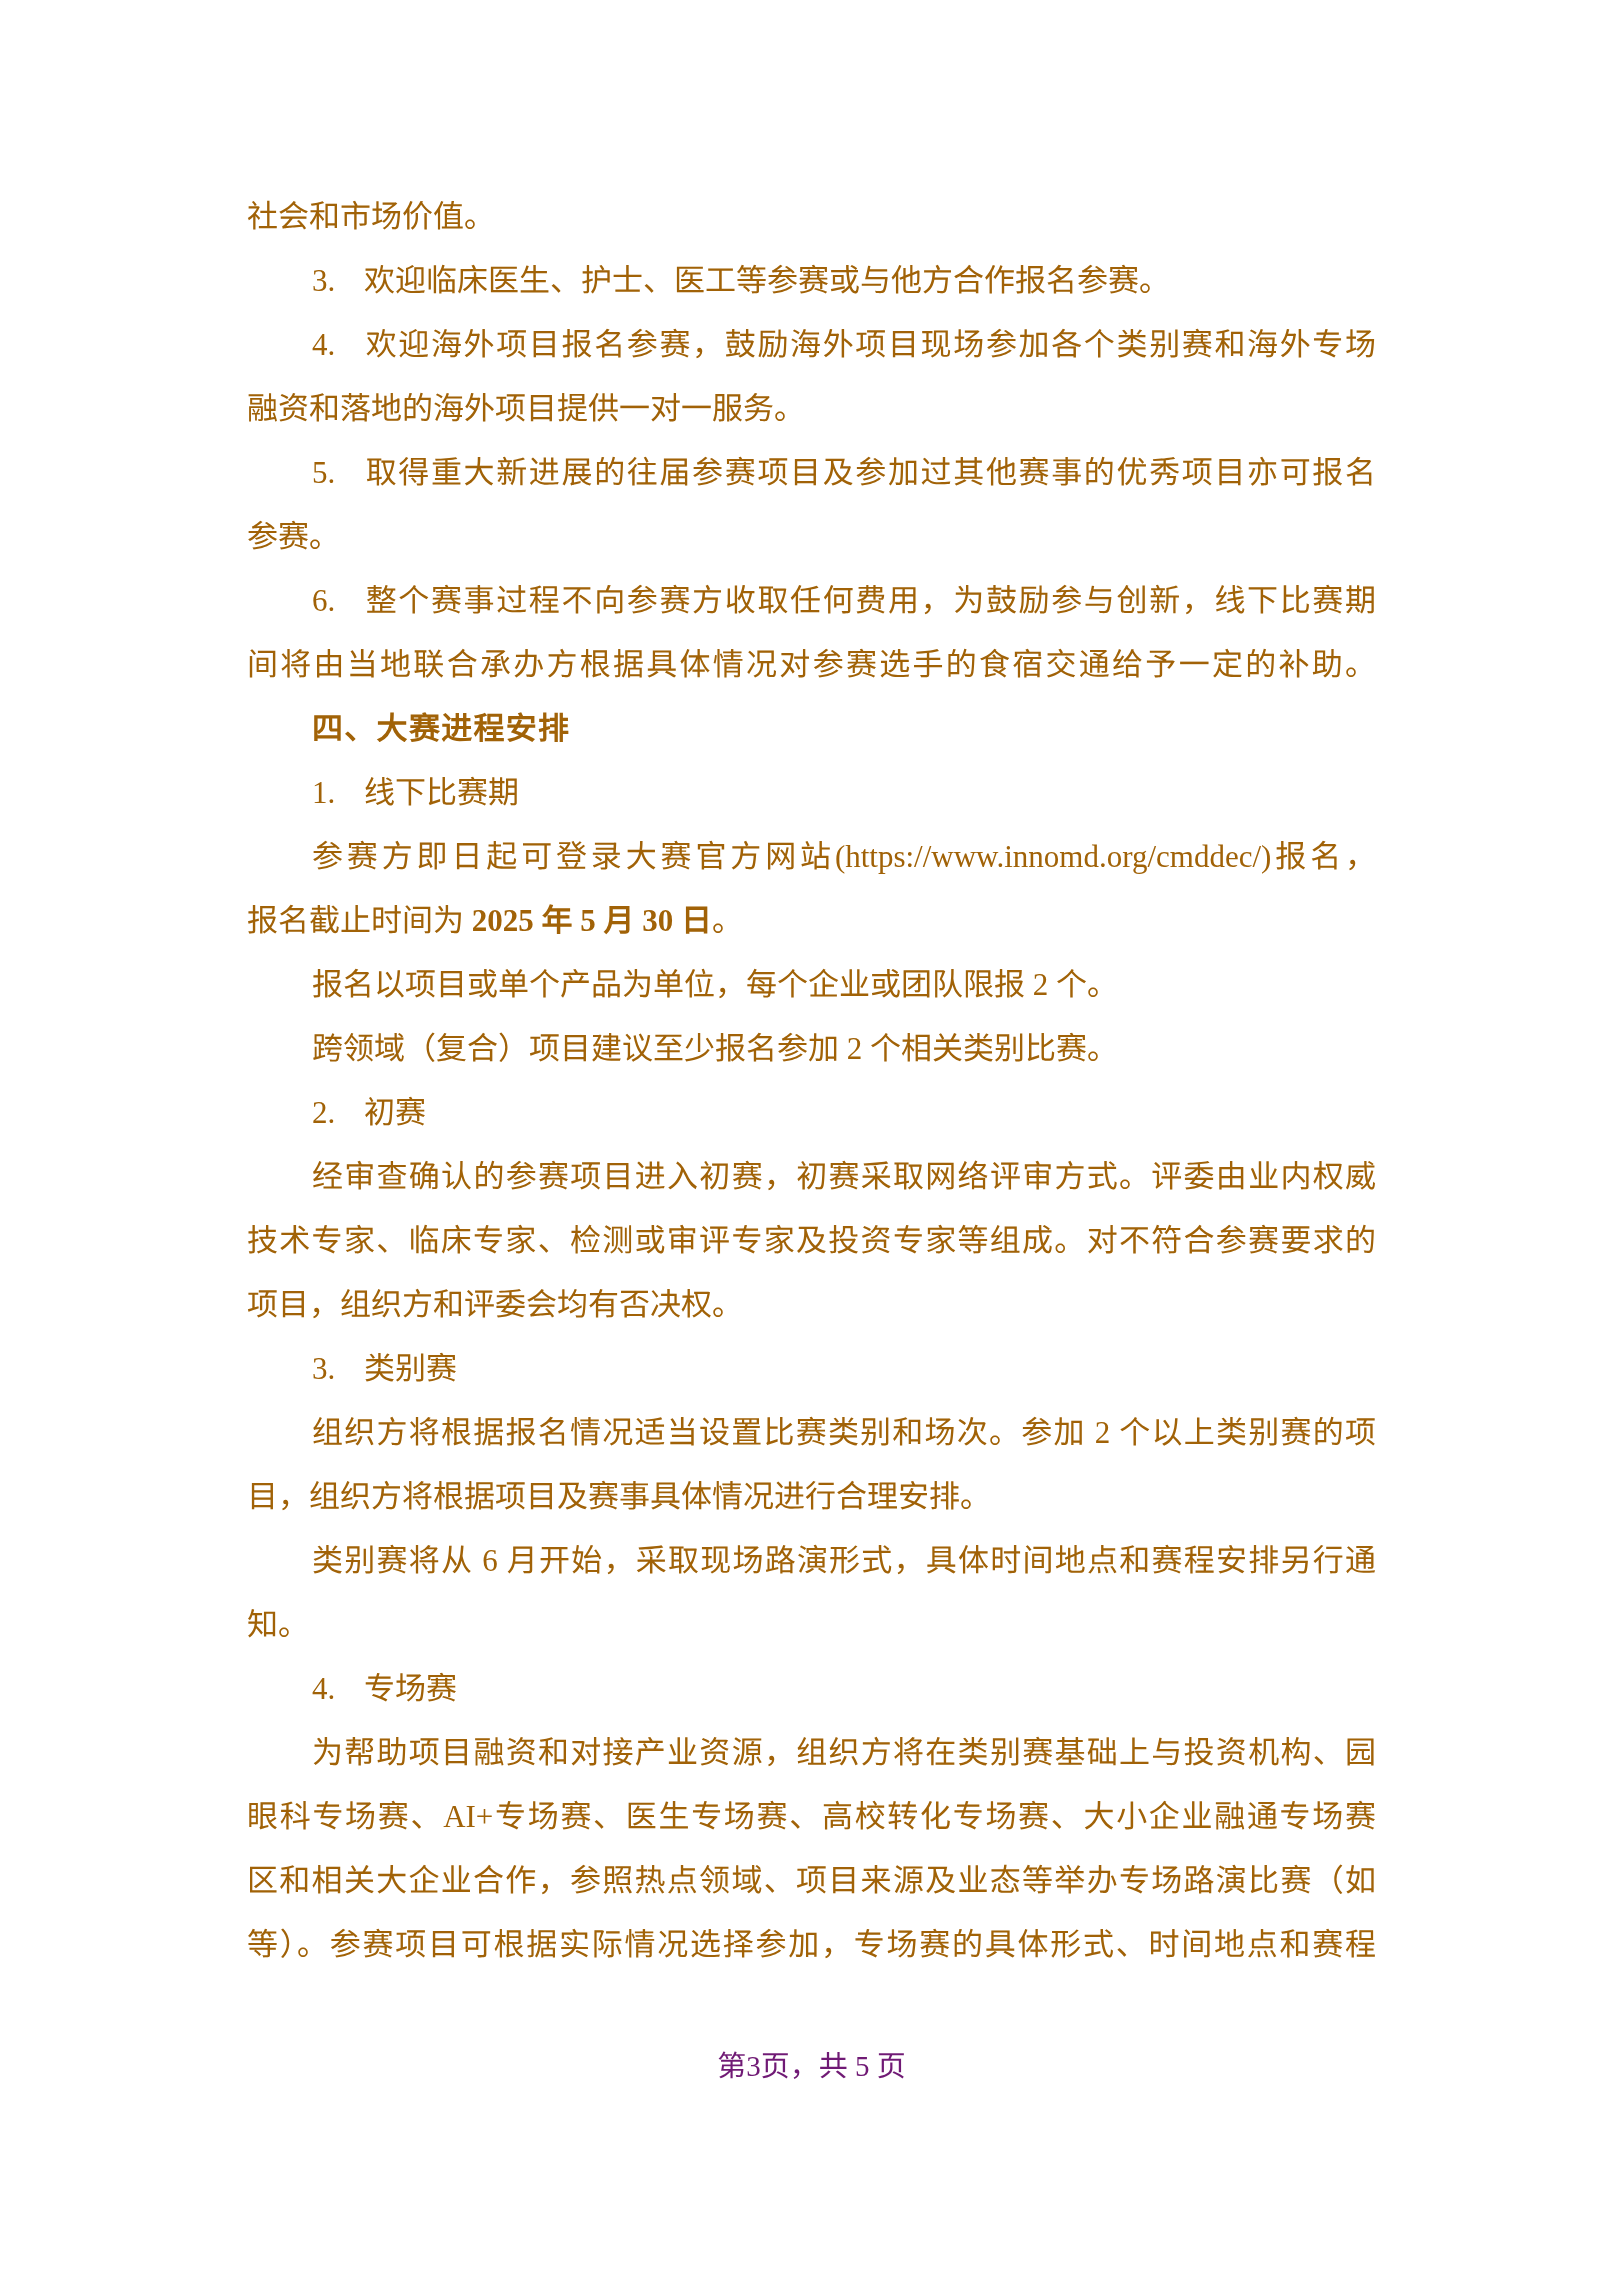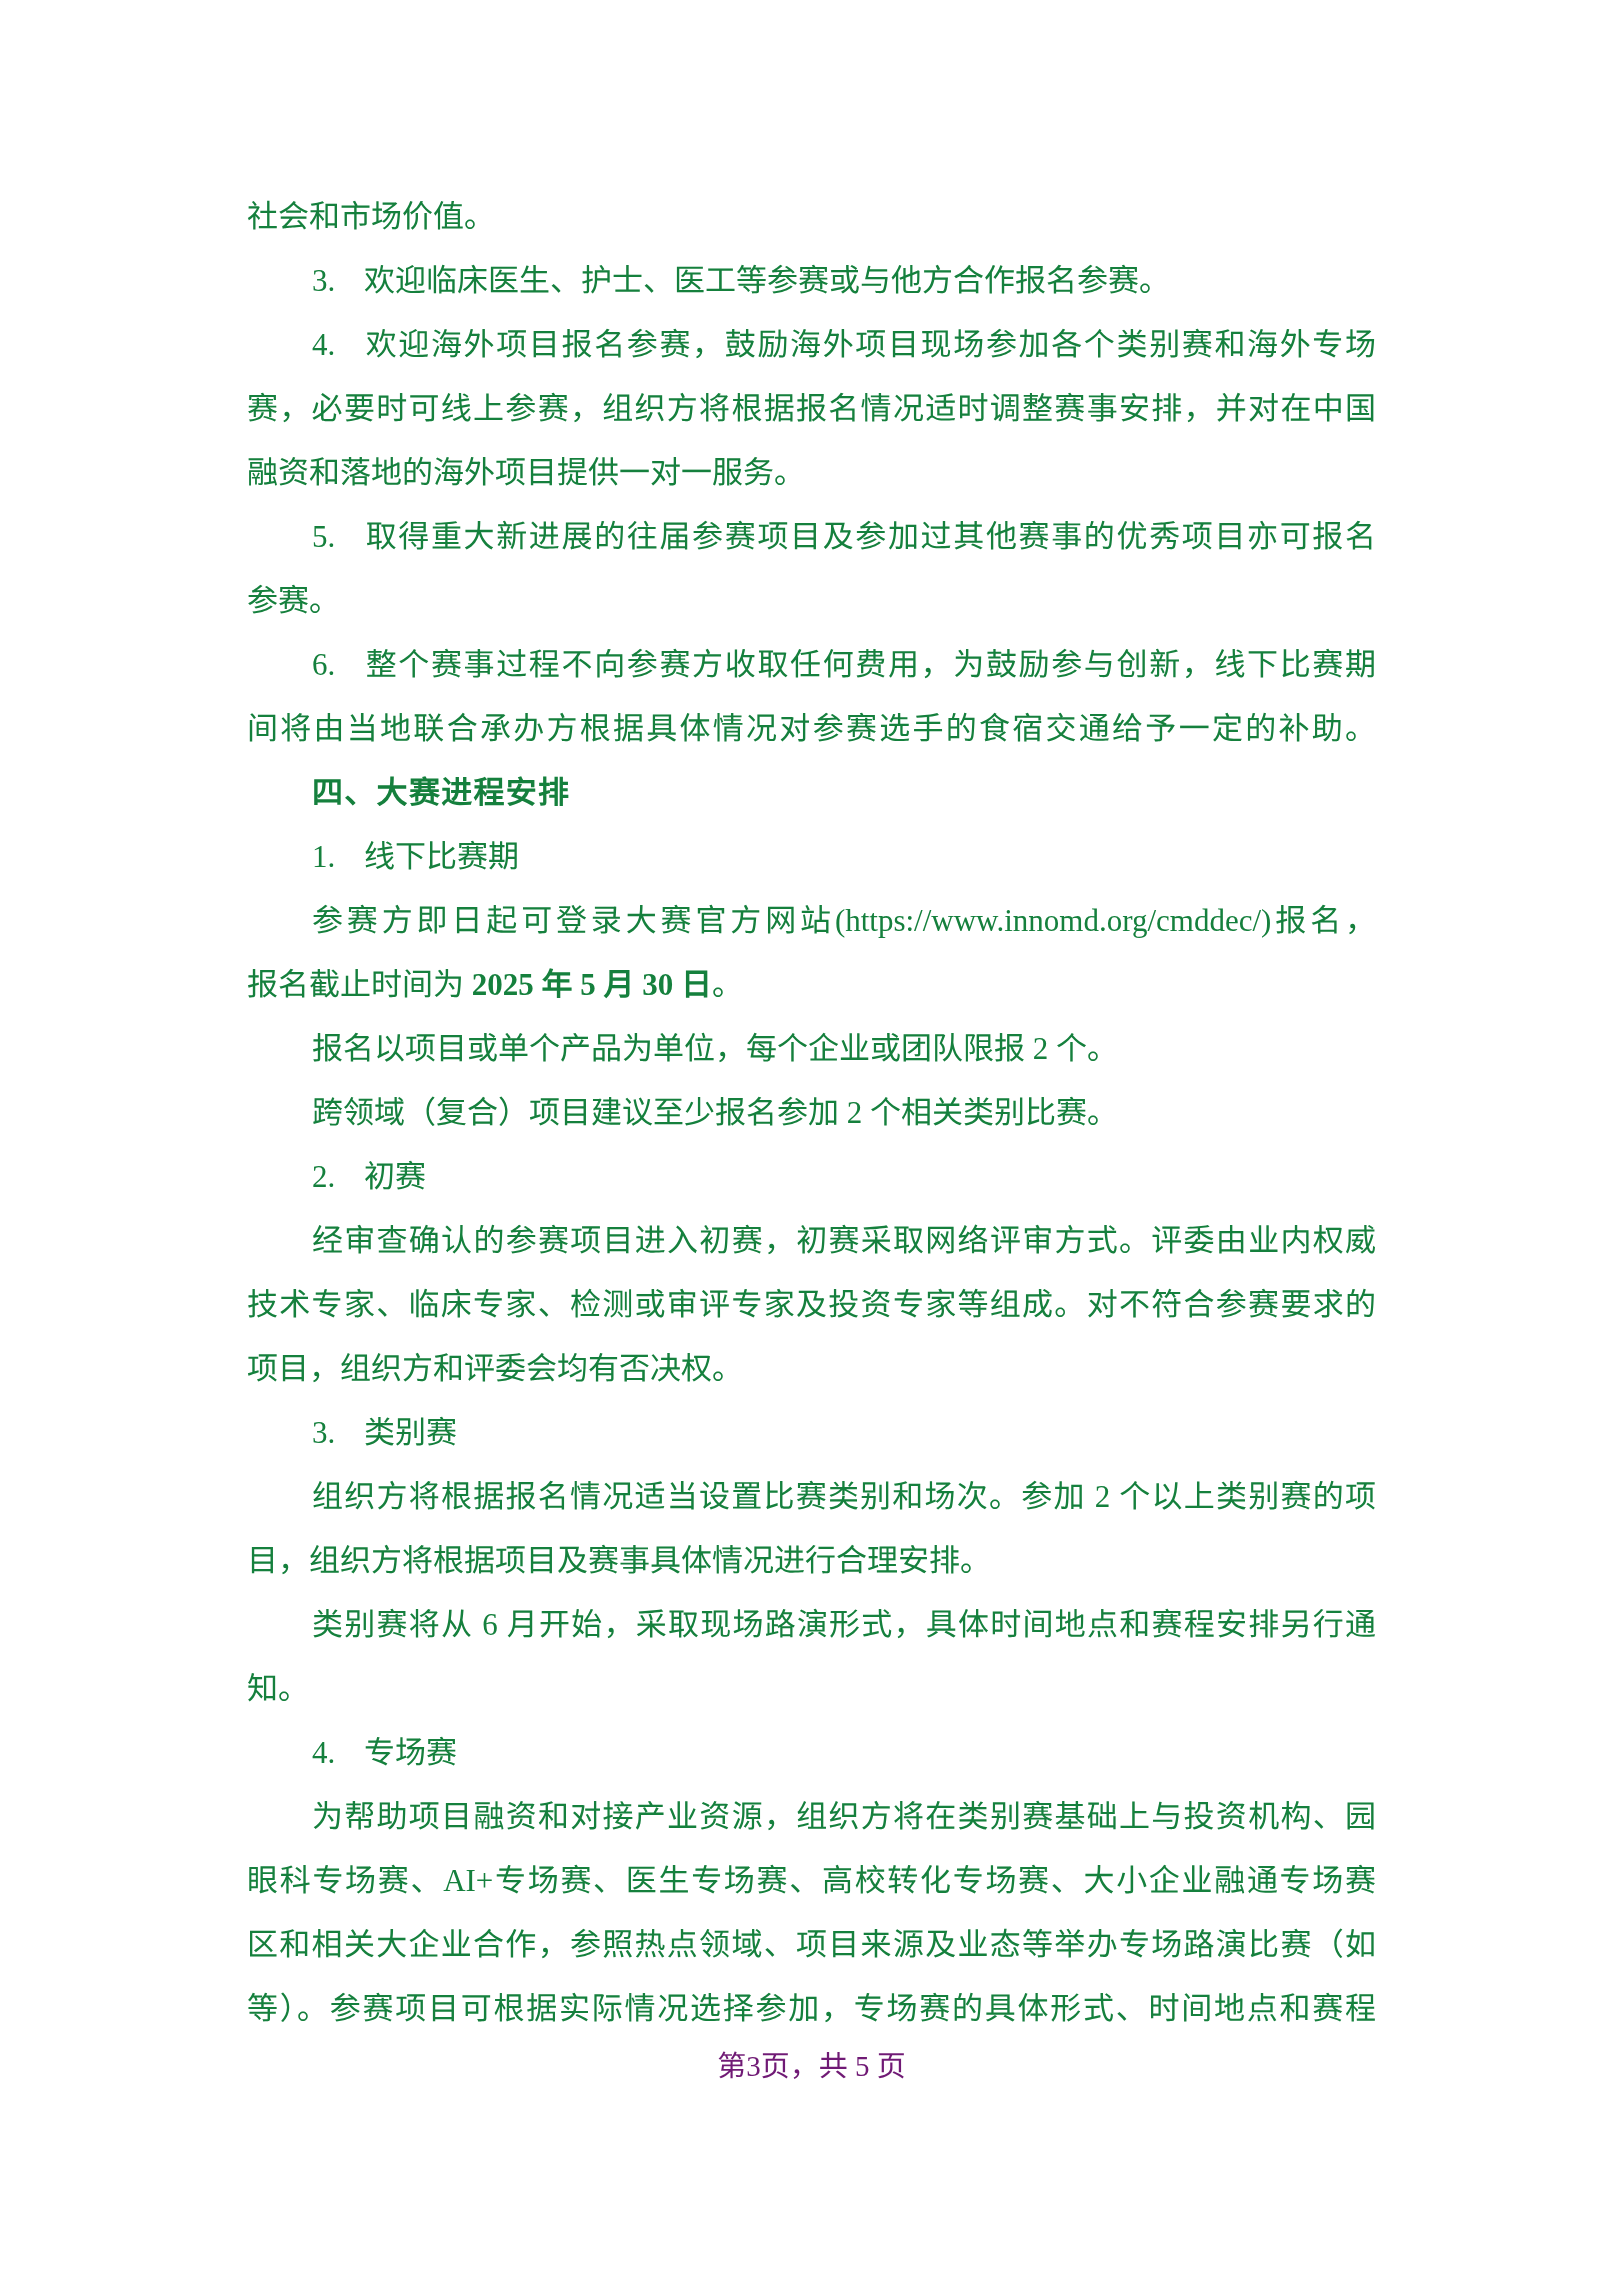--- a/index.html
+++ b/index.html
@@ -16,21 +16,21 @@
     color: #000000;
   }
   .content {
     position: absolute;
     left: 247px;
     top: 185px;
     width: 1129px;
     font-family: "Liberation Serif", "DejaVu Serif", serif;
     font-size: 31px;
     line-height: 64px;
-    color: #15803d;
+    color: #a16207;
   }
   .line {
     width: 100%;
   }
   
   .indent-none { text-indent: 0; }
   
   .indent-para { text-indent: 65px; }
   
   .indent-item { text-indent: 65px; }
@@ -64,21 +64,20 @@
   }
 </style>
 </head>
 <body>
 
 <div class="page">
   <div class="content">
       <div class="line indent-none"><span>社会和市场价值。</span></div>
       <div class="line indent-item"><span class="num">3.</span><span>欢迎临床医生、护士、医工等参赛或与他方合作报名参赛。</span></div>
       <div class="line indent-item just"><span class="num">4.</span><span>欢迎海外项目报名参赛，鼓励海外项目现场参加各个类别赛和海外专场</span></div>
-      <div class="line indent-none just"><span>赛，必要时可线上参赛，组织方将根据报名情况适时调整赛事安排，并对在中国</span></div>
       <div class="line indent-none"><span>融资和落地的海外项目提供一对一服务。</span></div>
       <div class="line indent-item just"><span class="num">5.</span><span>取得重大新进展的往届参赛项目及参加过其他赛事的优秀项目亦可报名</span></div>
       <div class="line indent-none"><span>参赛。</span></div>
       <div class="line indent-item just"><span class="num">6.</span><span>整个赛事过程不向参赛方收取任何费用，为鼓励参与创新，线下比赛期</span></div>
       <div class="line indent-none just"><span>间将由当地联合承办方根据具体情况对参赛选手的食宿交通给予一定的补助。</span></div>
       <div class="line indent-para heading"><span>四、大赛进程安排</span></div>
       <div class="line indent-item"><span class="num">1.</span><span>线下比赛期</span></div>
       <div class="line indent-para just"><span>参赛方即日起可登录大赛官方网站(https://www.innomd.org/cmddec/)报名，</span></div>
       <div class="line indent-none"><span>报名截止时间为 </span><b>2025 年 5 月 30 日</b><span>。</span></div>
       <div class="line indent-para"><span>报名以项目或单个产品为单位，每个企业或团队限报 2 个。</span></div>

